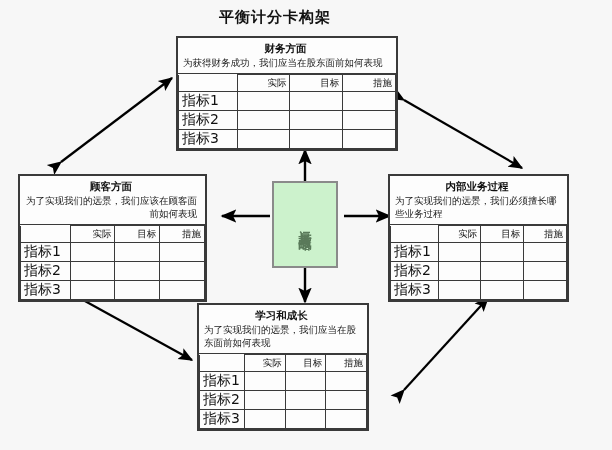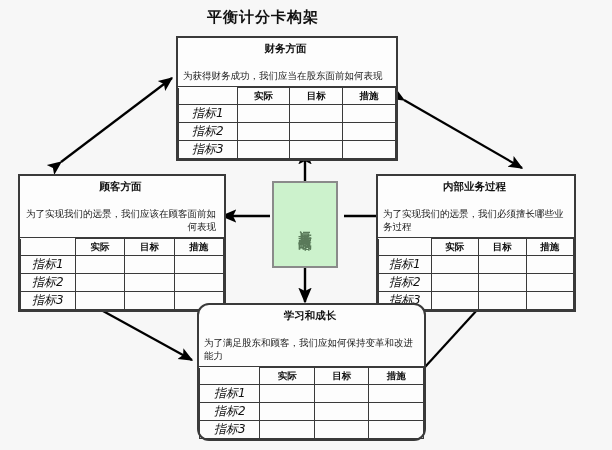--- a/index.html
+++ b/index.html
@@ -23,21 +23,21 @@
     position: absolute;
     left: 0;
     top: 0;
     width: 612px;
     height: 450px;
     pointer-events: none;
   }
 
   .title {
     position: absolute;
-    left: 0;
+    left: 12px;
     top: 8px;
     width: 526px;
     text-align: center;
     font-size: 15px;
     font-weight: bold;
     color: #111;
     letter-spacing: 1px;
   }
 
   .perspective {
@@ -55,47 +55,46 @@
     text-align: center;
     font-size: 10.5px;
     font-weight: bold;
     color: #111;
     line-height: 14px;
   }
   .p-desc {
     font-size: 9.5px;
     color: #1a1a1a;
     line-height: 13px;
-    margin-top: 14px;
+    margin-top: 1px;
   }
   .p-desc.center-align { text-align: right; }
 
   table.sc {
     width: 100%;
     border-collapse: collapse;
     table-layout: fixed;
   }
   table.sc td, table.sc th {
     border: 1px solid #3a3a3a;
     height: 15px;
     font-size: 9.5px;
     font-weight: normal;
     color: #111;
     padding: 0 3px;
     box-sizing: border-box;
   }
   table.sc th {
-    text-align: center;
+    text-align: right;
     height: 17px;
-    font-weight: bold;
+    font-weight: normal;
   }
   table.sc td.rowlabel {
-    text-align: center;
-    font-size: 12px;
-    font-style: italic;
+    text-align: left;
+    font-size: 14px;
   }
   table.sc .col-first { width: 27%; }
   table.sc .col-rest { width: 24.33%; }
   table.sc tr:first-child th:first-child { border-top: none; }
 
   .center-box {
     position: absolute;
     background: #ccf2cc;
     border: 2px solid #8a8a8a;
     box-sizing: border-box;
@@ -192,21 +191,21 @@
       <tr>
         <td class="rowlabel">指标3</td>
         <td></td>
         <td></td>
         <td></td>
       </tr>
     </tbody>
       </table>
   </div>
 
-  <div class="perspective" style="left:18px; top:174px; width:208px;">
+  <div class="perspective" style="left:18px; top:174px; width:189px;">
     <div class="p-head">
       <div class="p-title">顾客方面</div>
       <div class="p-desc center-align">为了实现我们的远景，我们应该在顾客面前如何表现</div>
     </div>
     <table class="sc">
       <tbody>
           <tr>
         <th class="col-first"></th>
         <th class="col-rest">实际</th>
         <th class="col-rest">目标</th>
@@ -227,21 +226,21 @@
       <tr>
         <td class="rowlabel">指标3</td>
         <td></td>
         <td></td>
         <td></td>
       </tr>
     </tbody>
       </table>
   </div>
 
-  <div class="perspective" style="left:376px; top:174px; width:200px;">
+  <div class="perspective" style="left:388px; top:174px; width:181px;">
     <div class="p-head">
       <div class="p-title">内部业务过程</div>
       <div class="p-desc">为了实现我们的远景，我们必须擅长哪些业务过程</div>
     </div>
     <table class="sc">
       <tbody>
           <tr>
         <th class="col-first"></th>
         <th class="col-rest">实际</th>
         <th class="col-rest">目标</th>
@@ -262,24 +261,24 @@
       <tr>
         <td class="rowlabel">指标3</td>
         <td></td>
         <td></td>
         <td></td>
       </tr>
     </tbody>
       </table>
   </div>
 
-  <div class="perspective" style="left:197px; top:303px; width:229px;border-radius:12px;">
+  <div class="perspective" style="left:197px; top:303px; width:172px;">
     <div class="p-head">
       <div class="p-title">学习和成长</div>
-      <div class="p-desc">为了满足股东和顾客，我们应如何保持变革和改进能力</div>
+      <div class="p-desc">为了实现我们的远景，我们应当在股东面前如何表现</div>
     </div>
     <table class="sc">
       <tbody>
           <tr>
         <th class="col-first"></th>
         <th class="col-rest">实际</th>
         <th class="col-rest">目标</th>
         <th class="col-rest">措施</th>
       </tr>
       <tr>

